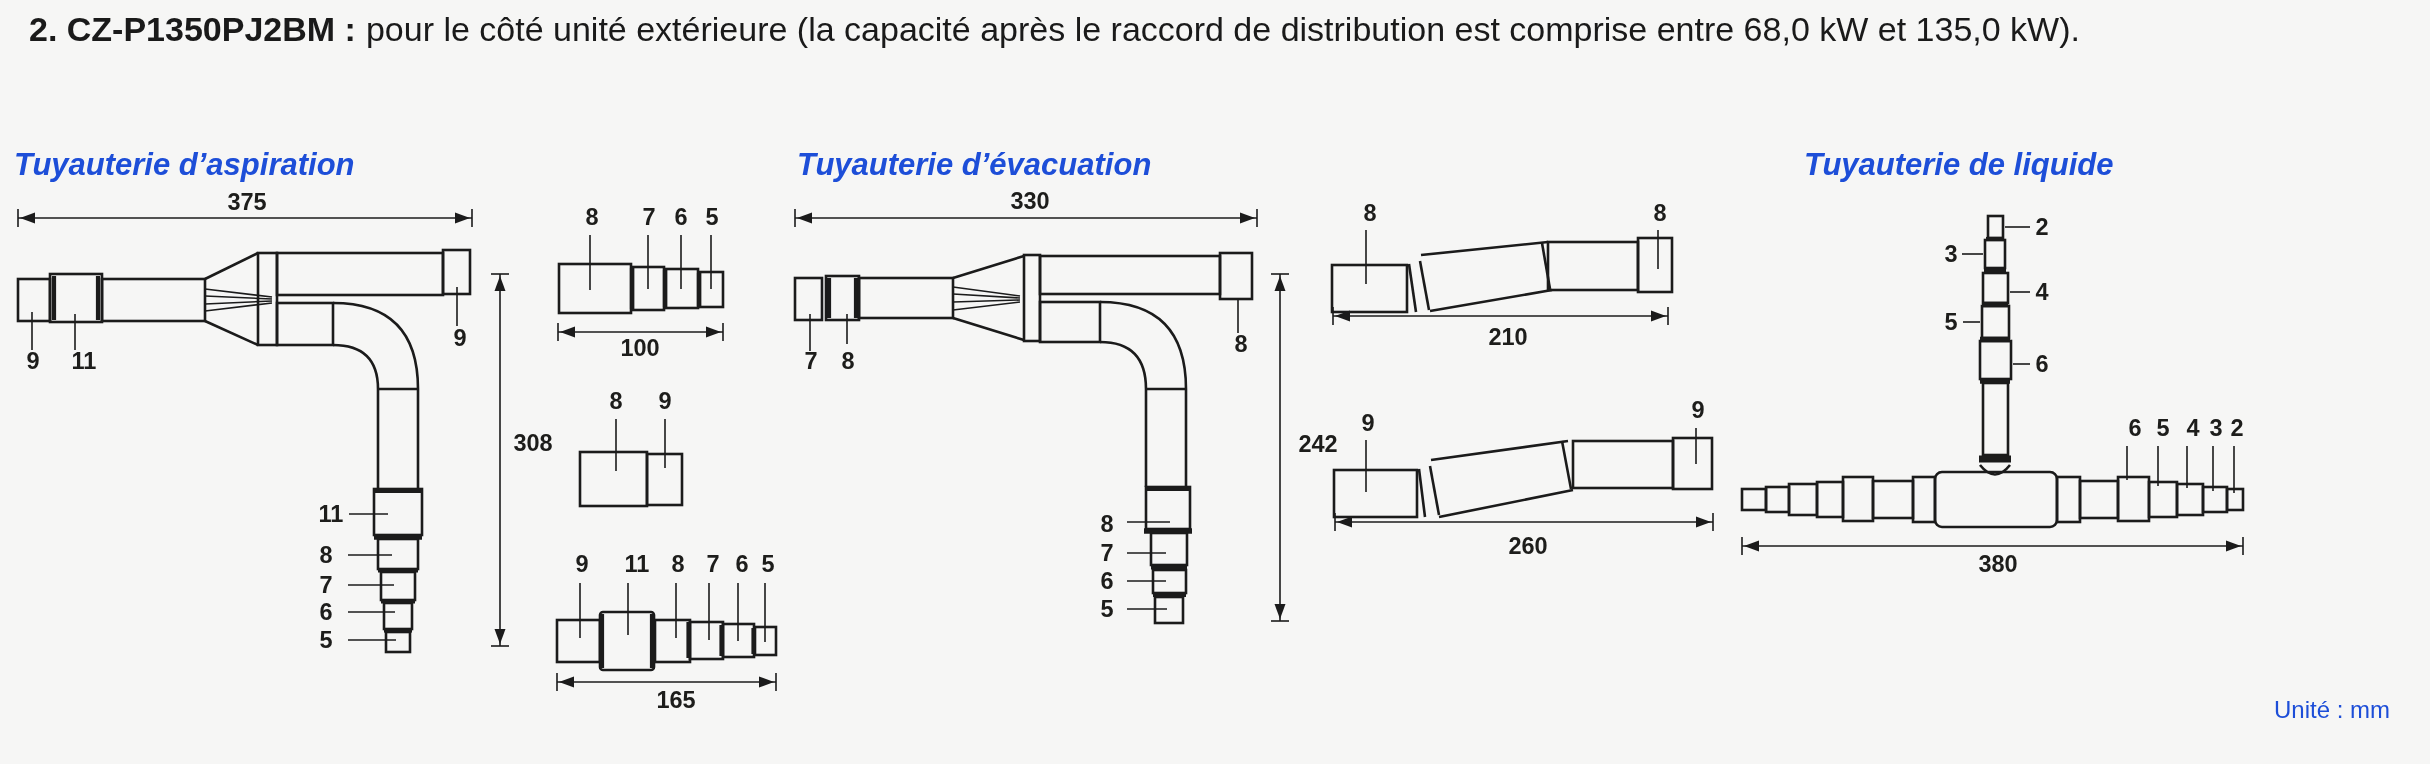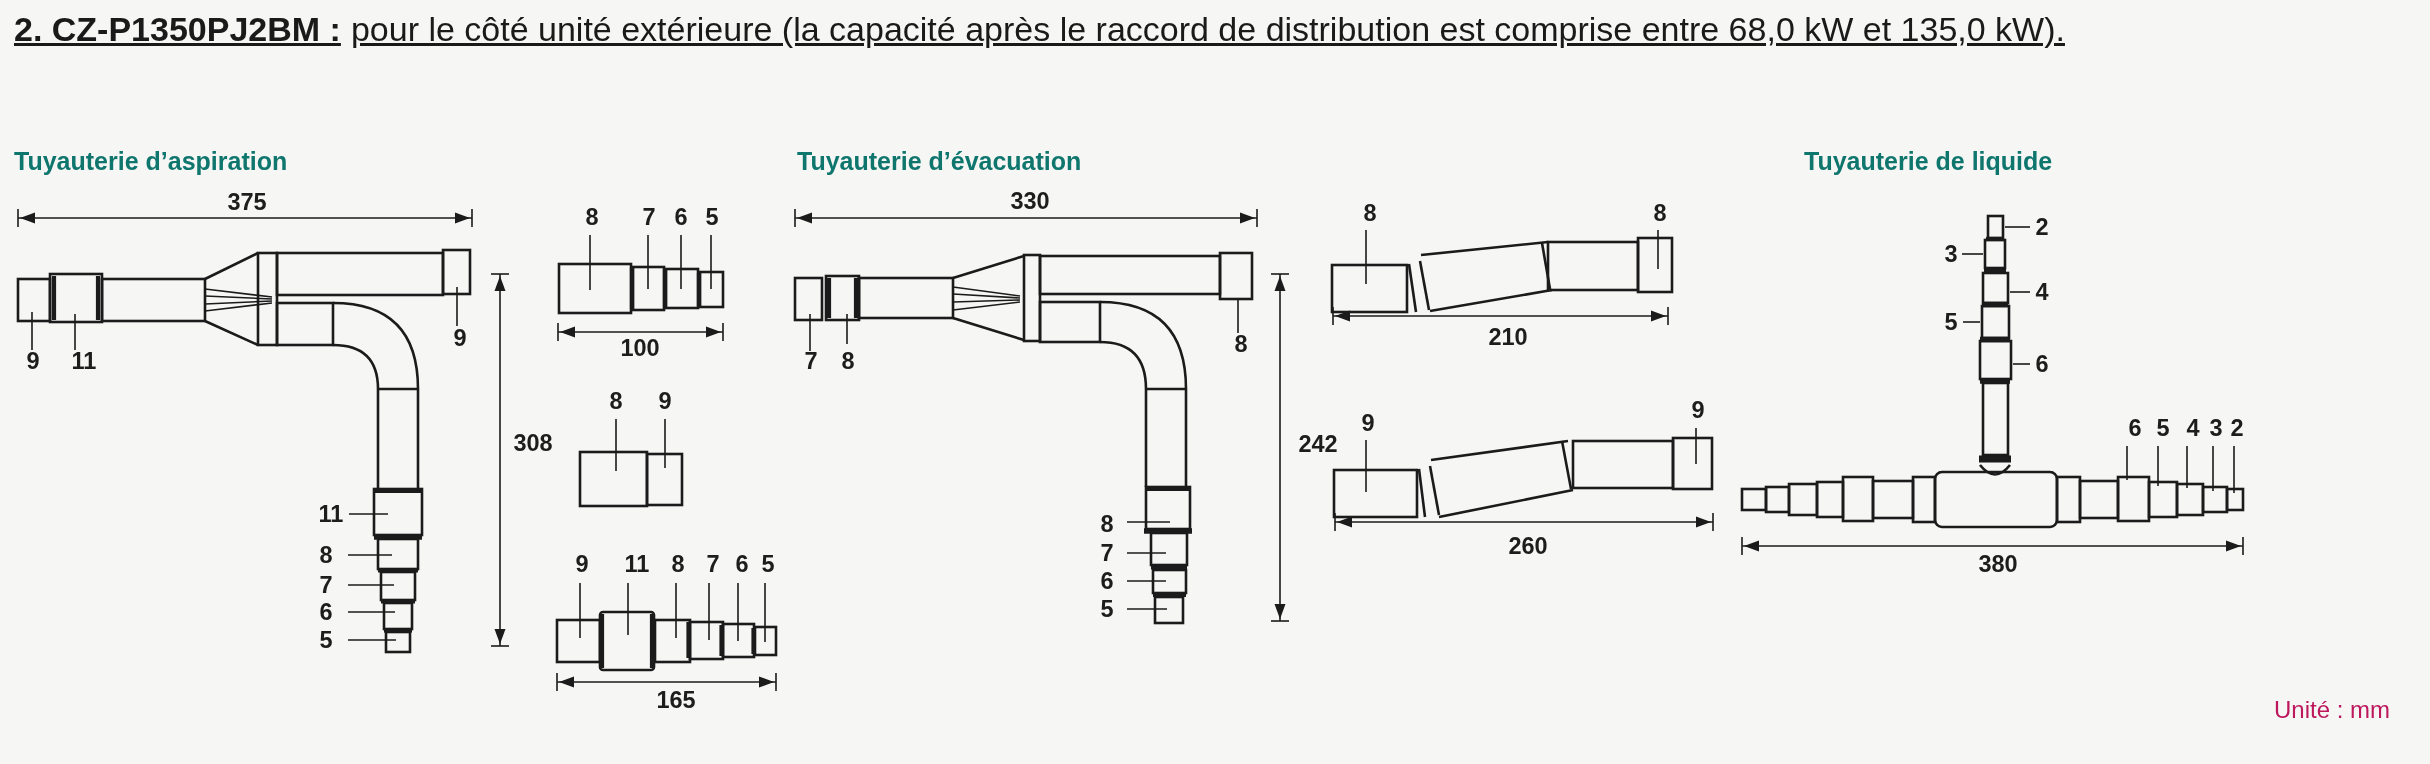--- a/index.html
+++ b/index.html
@@ -5,32 +5,32 @@
   html,body{margin:0;padding:0;}
   body{
     width:2430px;height:764px;
     background:#f6f6f5;
     font-family:"Liberation Sans",sans-serif;
     color:#1d1d1b;
     position:relative;
     overflow:hidden;
   }
   .header{
-    position:absolute;left:14px;top:8px;width:2300px;
-    font-size:34px;line-height:43px;color:#1a1a1a;text-decoration:underline;
+    position:absolute;left:29px;top:8px;width:2300px;
+    font-size:34px;line-height:43px;color:#1a1a1a;
   }
   .header .bold{font-weight:bold;margin-right:10px;}
   .section-title{
-    position:absolute;font-size:25px;font-weight:bold;color:#0f766e;white-space:nowrap;
+    position:absolute;font-size:31px;font-weight:bold;color:#1d4ed8;white-space:nowrap;font-style:italic;
   }
   #t-aspiration{left:14px;top:147px;}
   #t-evacuation{left:797px;top:147px;}
   #t-liquide{left:1760px;top:147px;margin-left:44px;}
   .unit-note{
-    position:absolute;left:2274px;top:696px;font-size:24px;color:#be185d;white-space:nowrap;
+    position:absolute;left:2274px;top:696px;font-size:24px;color:#1d4ed8;white-space:nowrap;
   }
   svg{position:absolute;left:0;top:0;}
   .ol{fill:none;stroke:#1b1b1b;stroke-width:2.6px;stroke-linejoin:miter;}
   .tn{fill:none;stroke:#1b1b1b;stroke-width:1.6px;}
   .b4{fill:none;stroke:#1b1b1b;stroke-width:4.2px;}
   .b5{fill:none;stroke:#1b1b1b;stroke-width:5.5px;}
   .b7{fill:none;stroke:#1b1b1b;stroke-width:7px;}
   .ah{fill:#1b1b1b;stroke:none;}
   text.num{
     font-family:"Liberation Sans",sans-serif;

